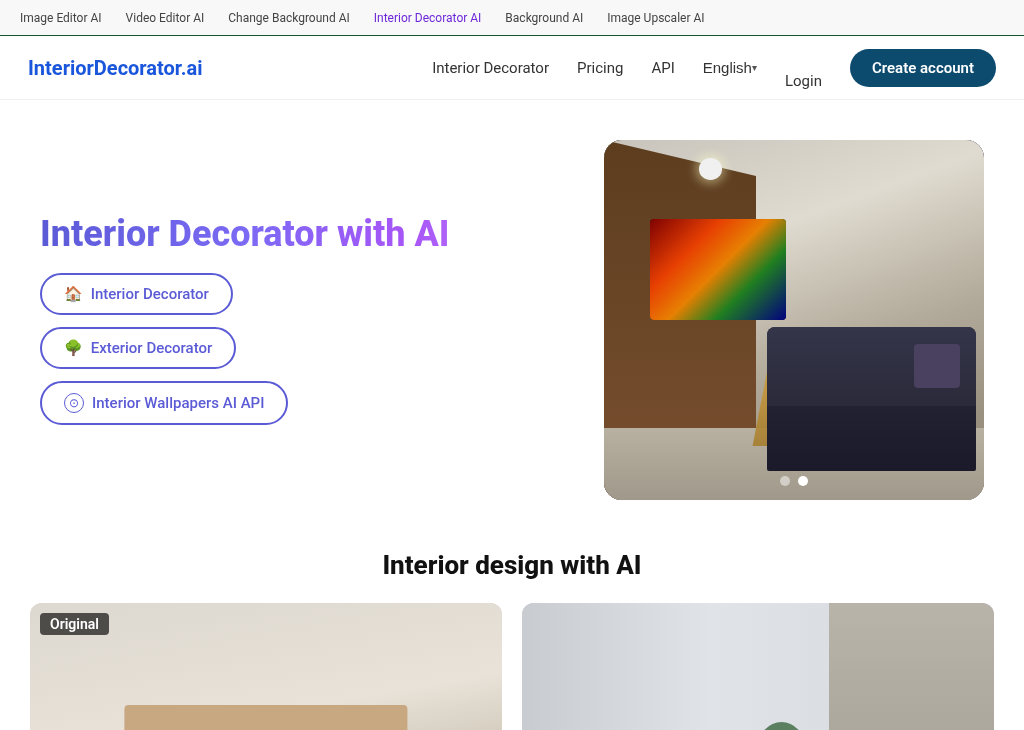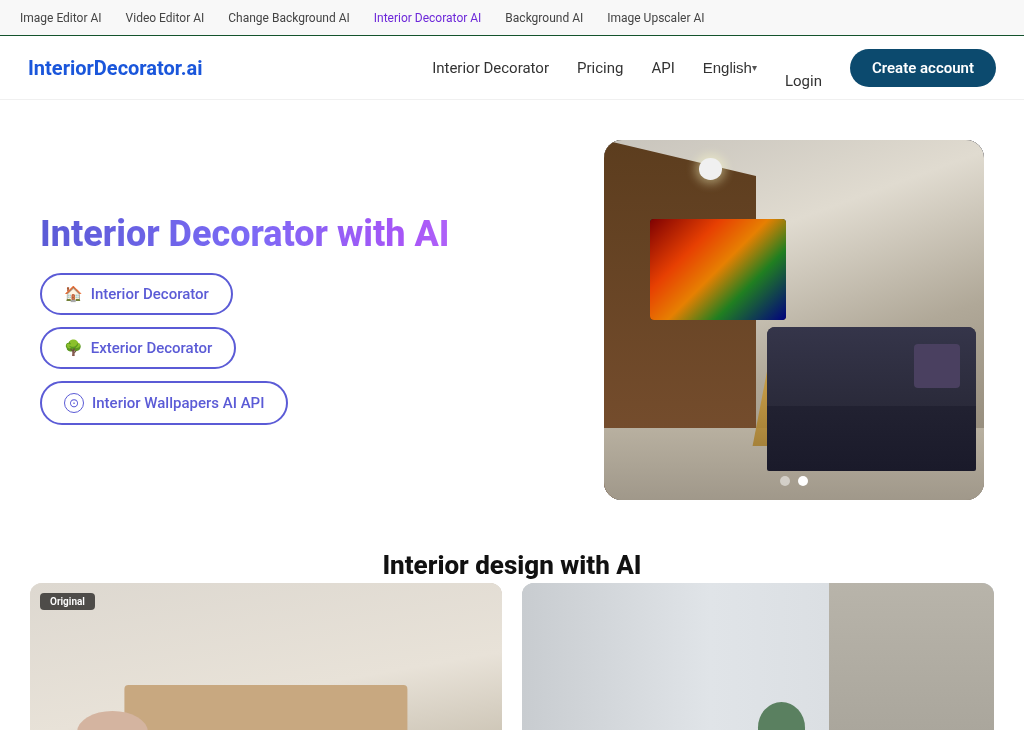--- a/index.html
+++ b/index.html
@@ -242,21 +242,21 @@
       border-radius: 50%;
       background: rgba(255,255,255,0.5);
     }
     .dot.active {
       background: #fff;
     }
 
     
     .section-title-wrap {
       text-align: center;
-      padding: 30px 20px 3px;
+      padding: 30px 20px 23px;
     }
     .section-title {
       font-size: 26px;
       font-weight: 800;
       color: #111;
     }
 
     
     .comparison-row {
       display: flex;
@@ -271,21 +271,21 @@
       overflow: hidden;
       height: 170px;
       position: relative;
       background: #e8e2dc;
     }
     .comparison-card .label-badge {
       position: absolute;
       top: 10px; left: 10px;
       background: rgba(0,0,0,0.65);
       color: #fff;
-      font-size: 10px;
+      font-size: 14px;
       font-weight: 600;
       padding: 3px 10px;
       border-radius: 4px;
       z-index: 2;
     }
     .room-orig {
       width: 100%; height: 100%;
       background: linear-gradient(160deg, #e8e2da 0%, #d8d0c6 40%, #c8c0b6 70%, #e0b898 100%);
       position: relative;
     }

